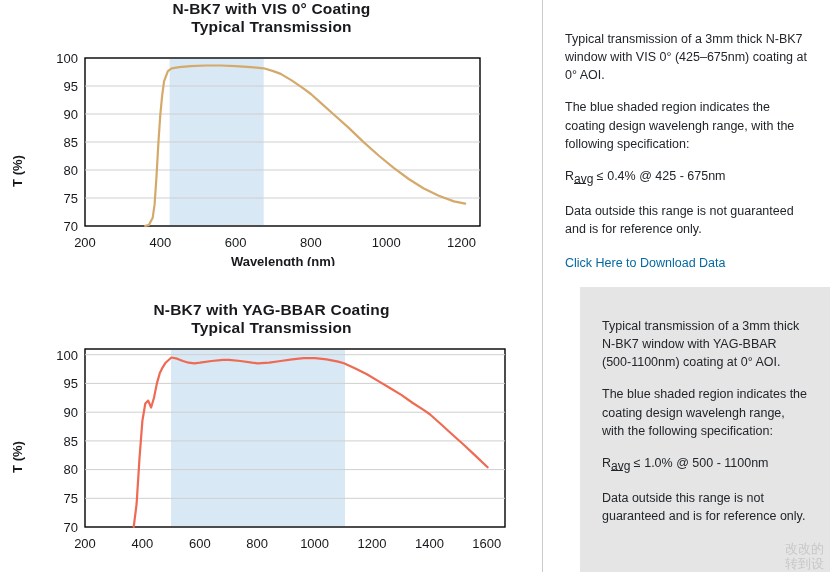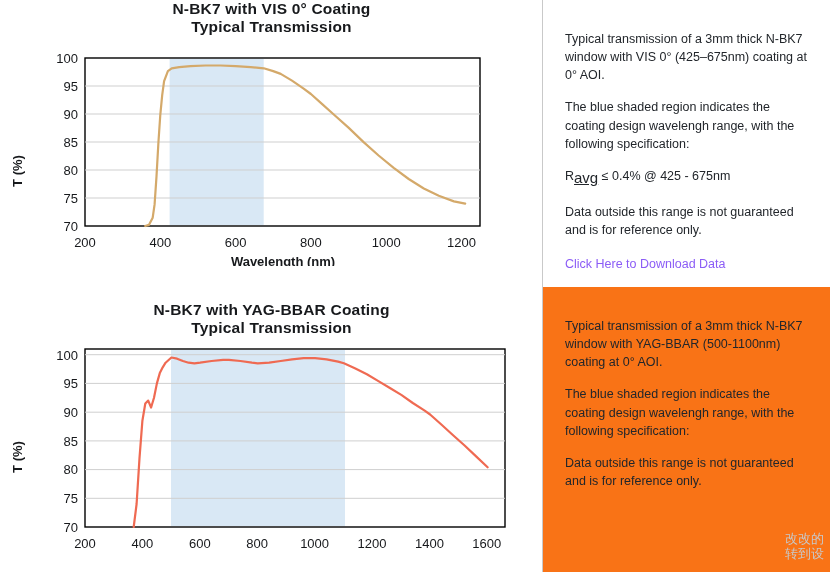--- a/index.html
+++ b/index.html
@@ -21,40 +21,40 @@
     display: flex;
     flex-direction: column;
   }
   .panel-row {
     display: flex;
     flex-direction: row;
     width: 830px;
     position: relative;
   }
   .panel-row.top { height: 287px; }
-  .panel-row.bottom { height: 285px; }
+  .panel-row.bottom { height: 285px; gap: 37px; }
 
   .chart-cell {
     width: 543px;
     height: 100%;
     background: #ffffff;
     position: relative;
     box-sizing: border-box;
   }
   .text-cell {
     width: 287px;
     height: 100%;
     position: relative;
     box-sizing: border-box;
     padding: 30px 22px 10px 22px;
     color: #22262b;
     font-size: 12.5px;
     line-height: 1.45;
   }
-  .text-cell.grey { background: #f97316; }
+  .text-cell.grey { background: #e5e5e5; }
   .text-cell.white { background: #ffffff; }
 
   .divider-h {
     position: absolute;
     left: 0;
     width: 543px;
     height: 1px;
     background: #c9c9c9;
   }
   .divider-v {
@@ -77,23 +77,23 @@
   .chart-title .l1 { display: block; }
   .chart-title .l2 { display: block; }
 
   .plot-wrap {
     position: relative;
   }
 
   .para { margin: 0 0 14px 0; }
   .spec-line { margin: 0; }
   .spec-block { margin: 0 0 14px 0; }
-  .sub { font-size: 15px; vertical-align: -0.22em; text-decoration: underline; }
+  .sub { font-size: 12px; vertical-align: -0.22em; text-decoration: underline; }
   .dl-link {
-    color: #8b5cf6;
+    color: #0369a1;
     text-decoration: none;
     font-size: 12.5px;
     display: inline-block;
     margin-top: 2px;
   }
 
   
   .axis-label-y {
     font-weight: bold;
     font-size: 13px;
@@ -104,21 +104,21 @@
     font-size: 13px;
     fill: #17191c;
   }
   .tick-text {
     font-size: 13px;
     fill: #17191c;
   }
   .watermark {
     position: absolute;
     right: 6px;
-    bottom: 10px;
+    bottom: 0;
     color: #c8c8c8;
     font-size: 13px;
     line-height: 1.2;
     text-align: right;
     pointer-events: none;
     user-select: none;
   }
 </style>
 </head>
 <body>
@@ -240,20 +240,21 @@
           </g>
         </svg>
       </div>
       <div class="divider-v" style="left:542px;"></div>
     </div>
 
     <div class="text-cell grey">
       <p class="para">Typical transmission of a 3mm thick N-BK7 window with YAG-BBAR (500-1100nm) coating at 0° AOI.</p>
       <p class="para">The blue shaded region indicates the coating design wavelengh range, with the following specification:</p>
       <div class="spec-block">
+        <p class="spec-line">R<span class="sub">avg</span> ≤ 1.0% @ 500 - 1100nm</p>
       </div>
       <p class="para">Data outside this range is not guaranteed and is for reference only.</p>
 
     </div>
   </div>
 
   <div class="watermark">
     <div>改改的</div>
     <div>转到设</div>
   </div>

